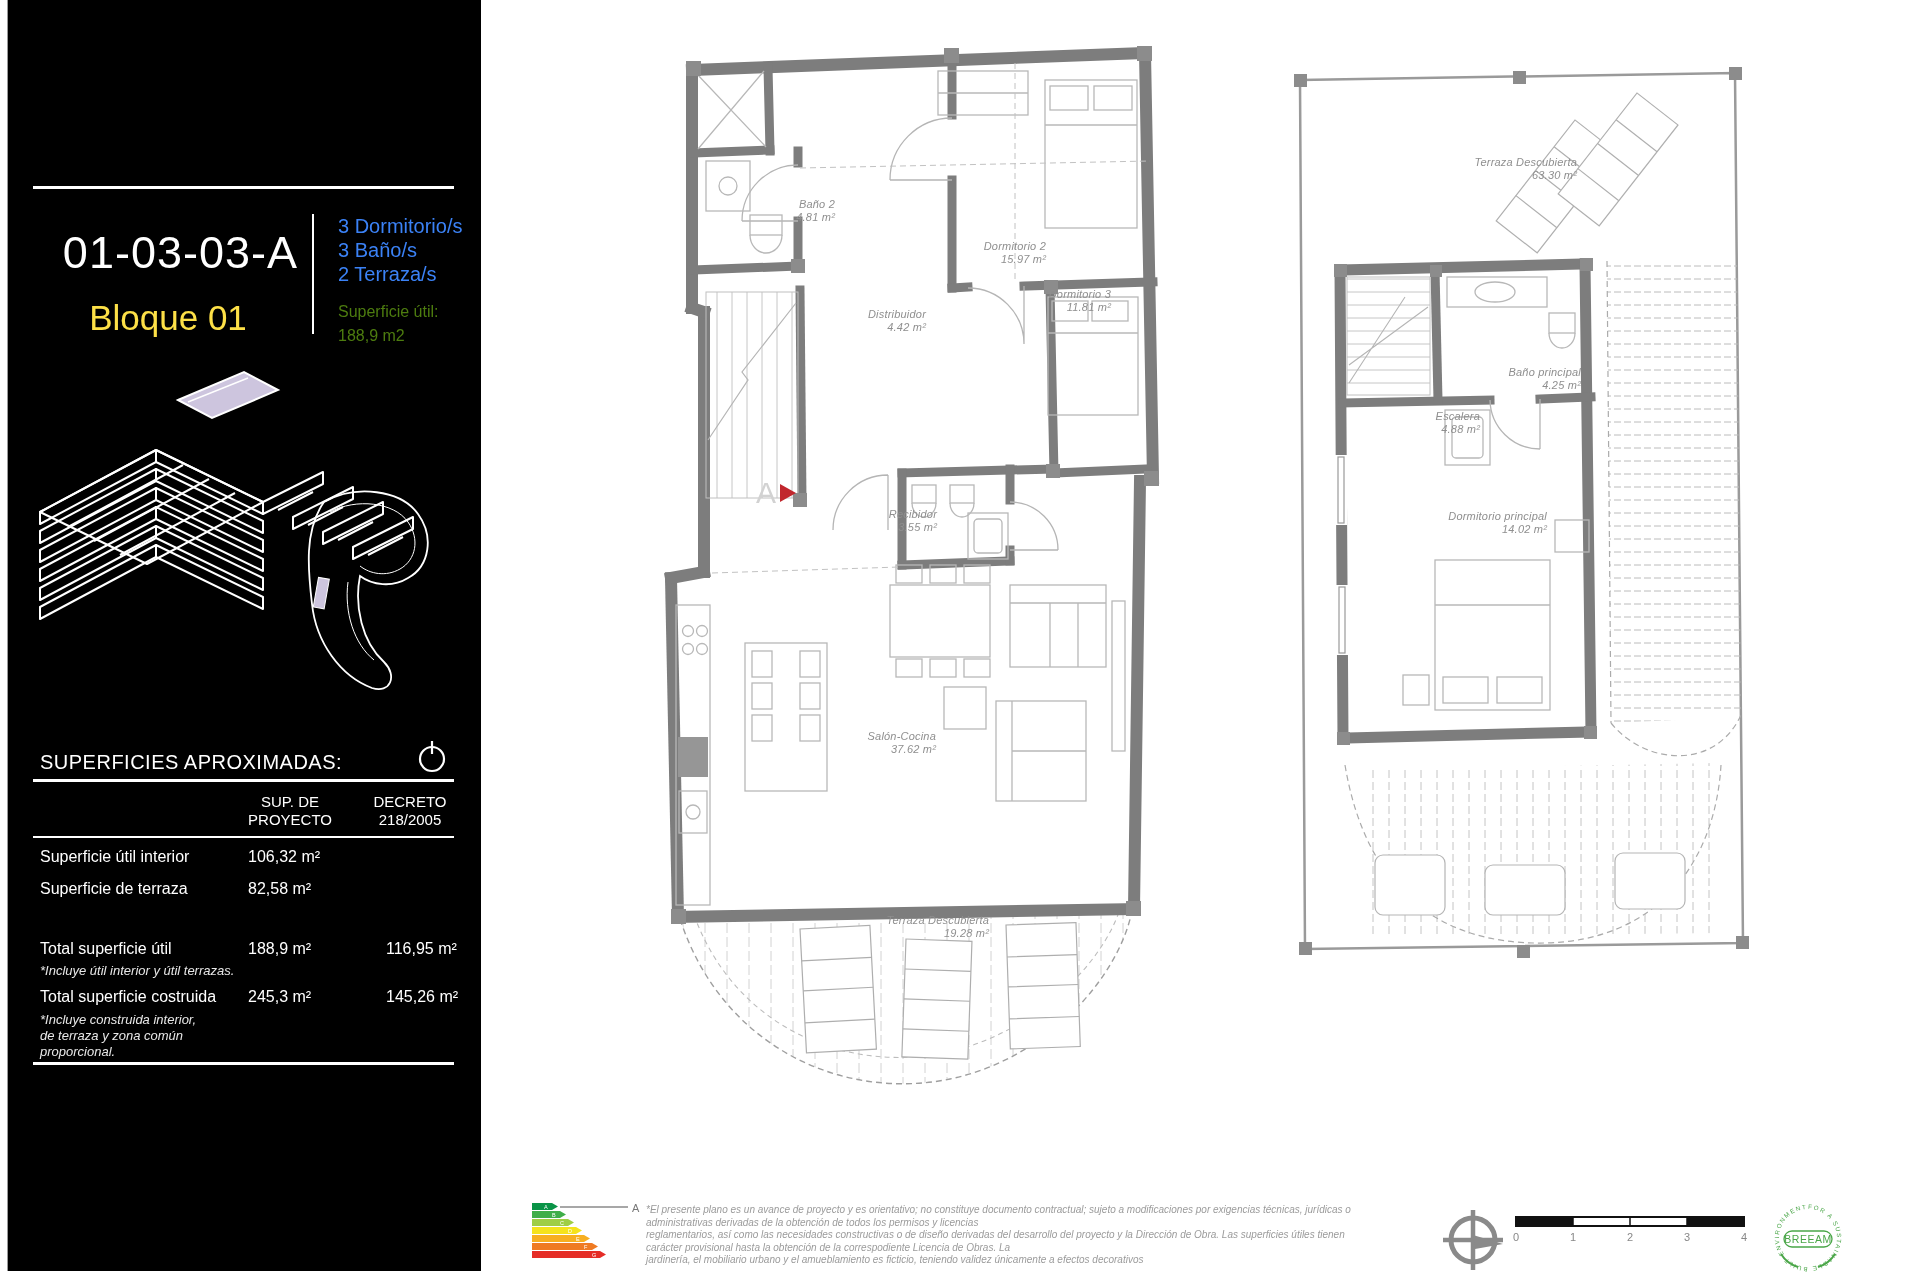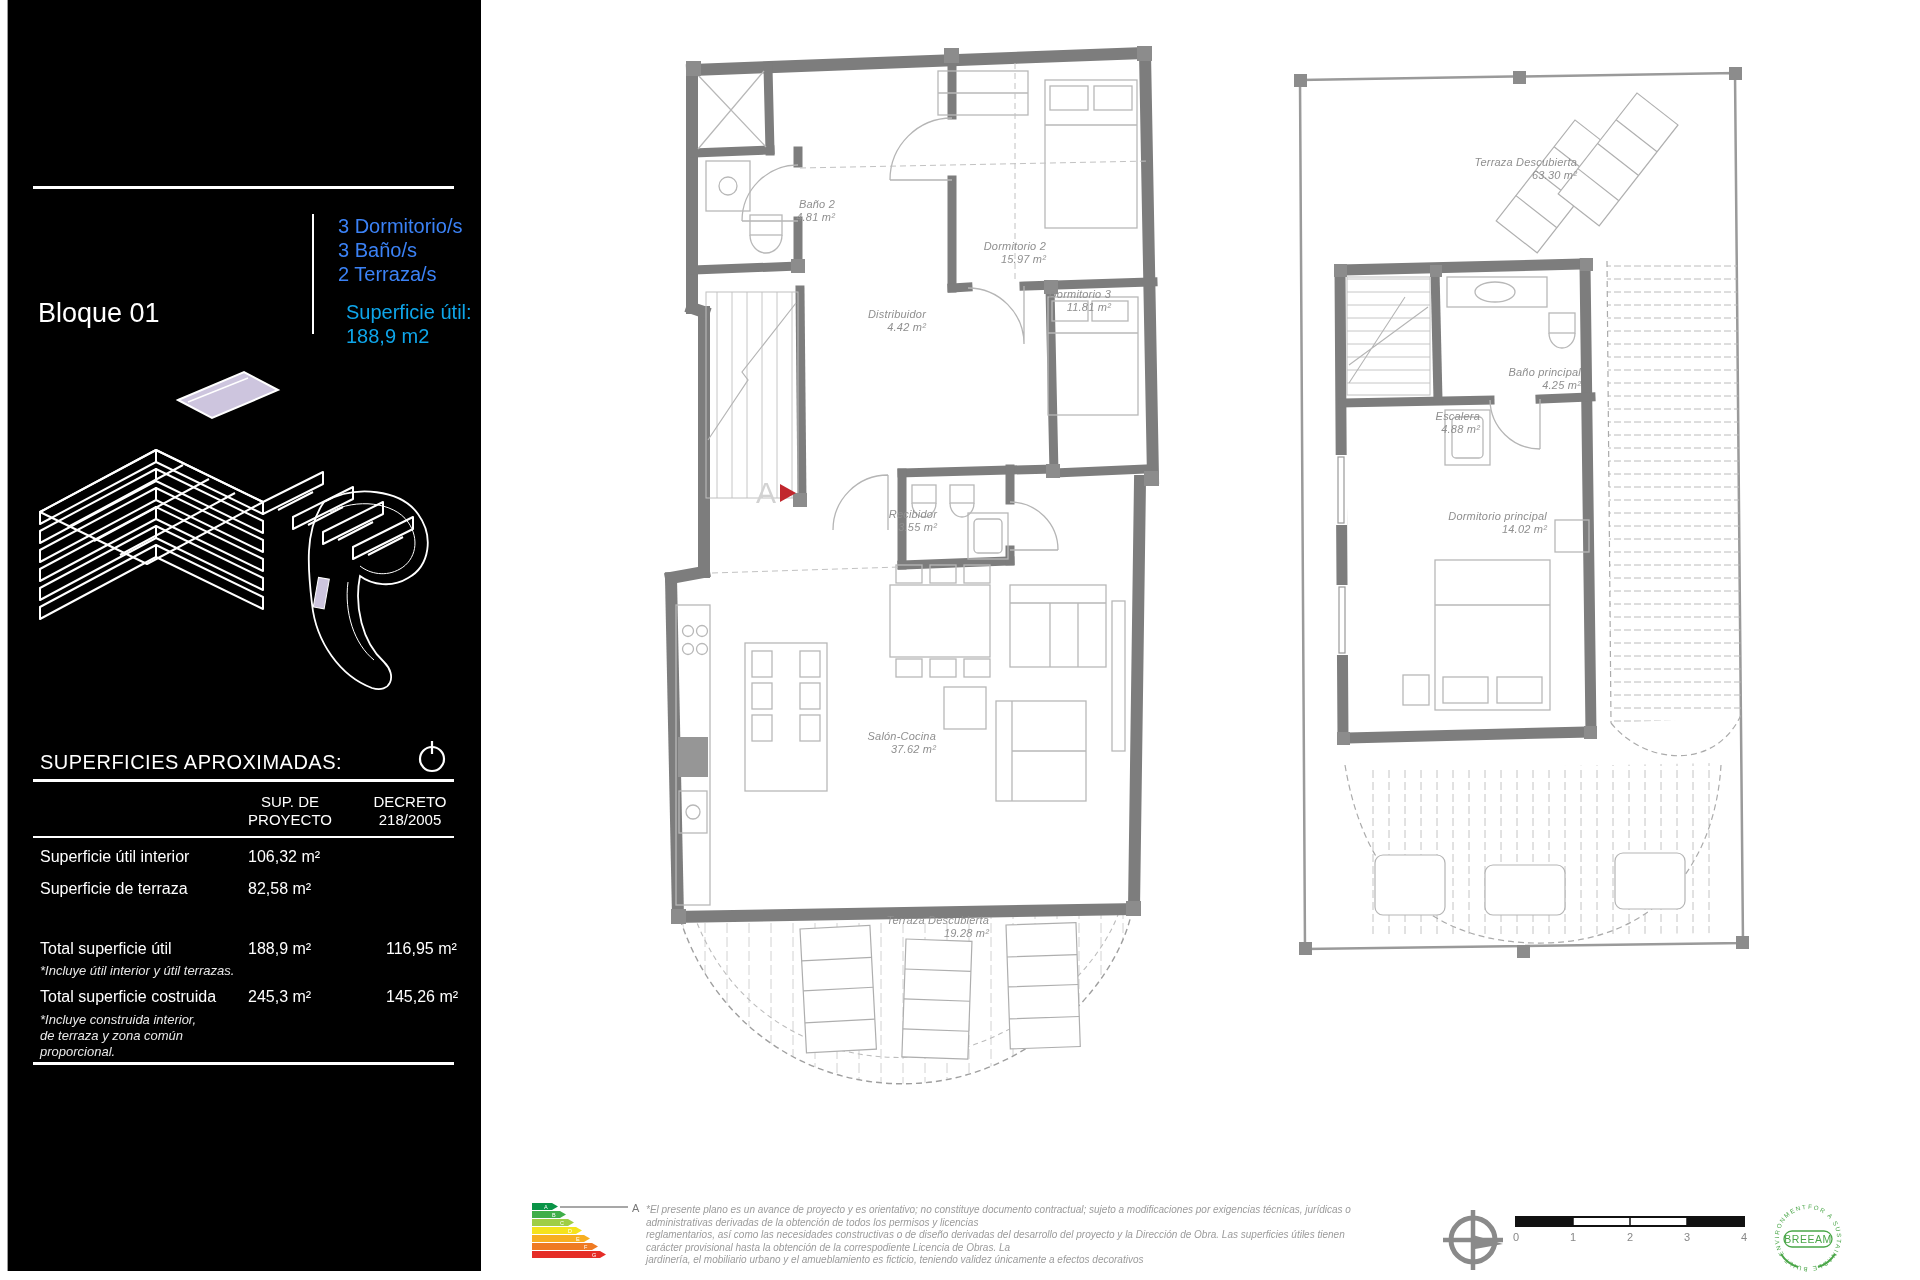--- a/index.html
+++ b/index.html
@@ -6,25 +6,25 @@
   body { font-family:"Liberation Sans","DejaVu Sans",sans-serif; background:#fff; }
   .page { position:relative; width:1920px; height:1280px; background:#fff; overflow:hidden; }
   .abs { position:absolute; }
   .prewrap { white-space:pre-line; }
 
   
   .panel { position:absolute; left:7px; top:0; width:474px; height:1271px; background:#000; border-left:1px solid #9a9a9a; }
   .panel-line { position:absolute; background:#fff; }
   .unit-code { position:absolute; left:30px; top:228px; width:260px; text-align:right;
                color:#fff; font-size:45px; line-height:50px; letter-spacing:1px; }
-  .block-label { position:absolute; left:30px; top:298px; width:260px; text-align:left;
-                 color:#ffffff; font-size:27px; }
+  .block-label { position:absolute; left:30px; top:298px; width:260px; text-align:center;
+                 color:#fde047; font-size:35px; }
   .vdiv { position:absolute; left:304px; top:214px; width:2px; height:120px; background:#fff; }
   .features { position:absolute; left:330px; top:214px; color:#3b82f6; font-size:20px; line-height:24px; }
-  .sup-util { position:absolute; left:330px; top:300px; color:#0ea5e9; font-size:20px; line-height:24px;margin-left:8px; }
+  .sup-util { position:absolute; left:330px; top:300px; color:#4d7c0f; font-size:16px; line-height:24px; }
   .surfaces-title { position:absolute; left:32px; top:751px; color:#fff; font-size:20px; letter-spacing:.5px; }
   .tbl-header { position:absolute; top:793px; color:#fff; font-size:15px; line-height:18px; text-align:center; width:120px; }
   .tbl-row { position:absolute; left:32px; width:430px; color:#fff; font-size:16px; }
   .tbl-row .c0 { position:absolute; left:0; top:0; }
   .tbl-row .c1 { position:absolute; left:208px; top:0; }
   .tbl-row .c2 { position:absolute; left:346px; top:0; }
   .tbl-note { position:absolute; left:32px; color:#e8e8e8; font-size:13px; font-style:italic; line-height:16px; }
 
   
   svg.plan { position:absolute; }
@@ -39,20 +39,21 @@
   .disclaimer { position:absolute; left:646px; top:1204px; width:780px;
                 font-size:10px; line-height:12.5px; font-style:italic; color:#9b9b9b; }
 </style>
 </head>
 <body>
 
 <div class="page">
 
   <aside class="panel">
     <div class="panel-line" style="left:25px;top:186px;width:421px;height:3px"></div>
+    <div class="unit-code">01-03-03-A</div>
     <div class="block-label">Bloque 01</div>
     <div class="vdiv"></div>
     <div class="features">
       <div>3 Dormitorio/s</div>
       <div>3 Baño/s</div>
       <div>2 Terraza/s</div>
     </div>
     <div class="sup-util">
       <div>Superficie útil:</div>
       <div>188,9 m2</div>

